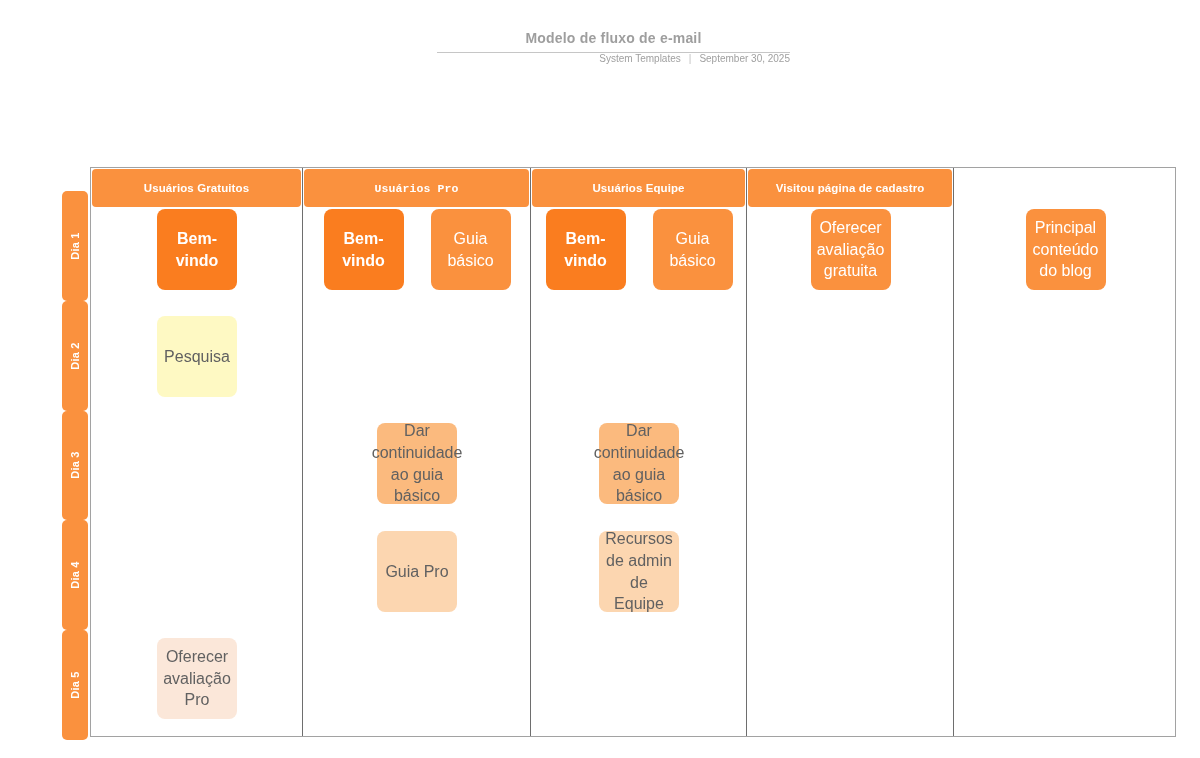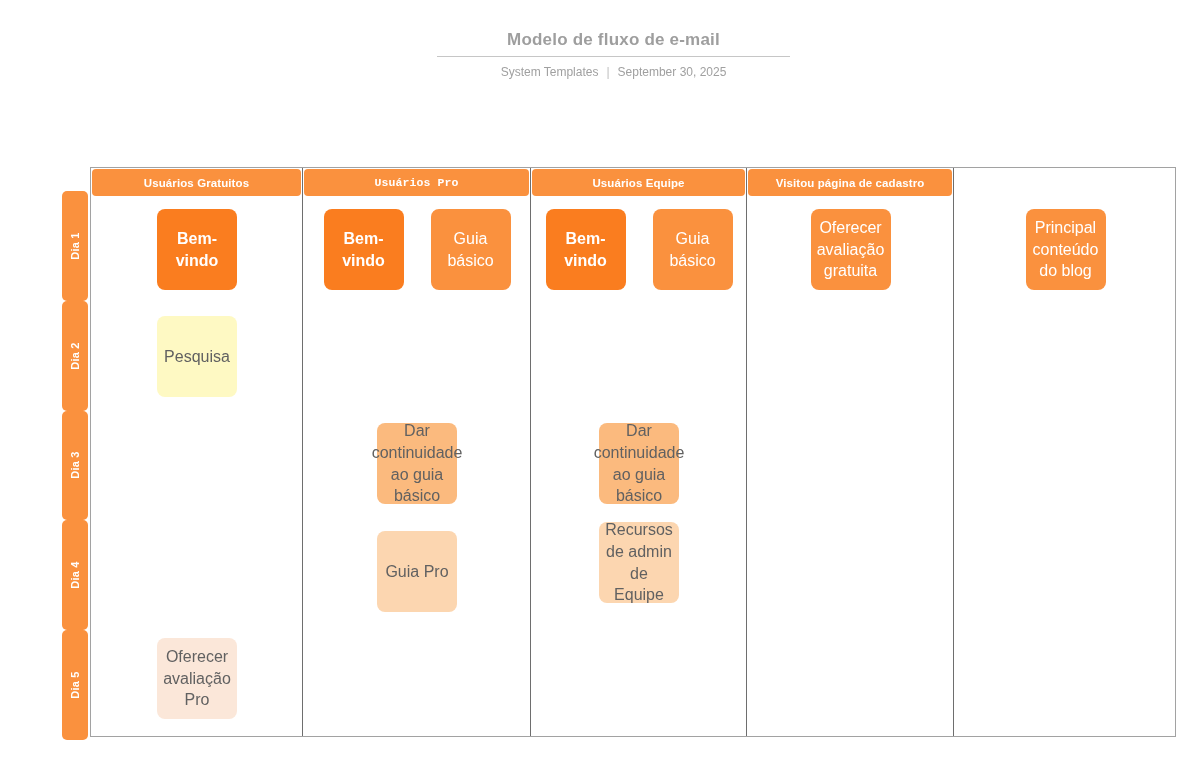--- a/index.html
+++ b/index.html
@@ -2,36 +2,36 @@
 <html><head>
 <meta charset="utf-8">
 <style>
   html,body{margin:0;padding:0;background:#ffffff;}
   .canvas{
     position:relative;width:1200px;height:758px;background:#ffffff;overflow:hidden;
     font-family:"Liberation Sans", sans-serif;
   }
   
   .title-block{position:absolute;left:437px;top:30px;width:353px;text-align:center;}
-  .title{font-size:17px;font-weight:bold;color:#9e9e9e;letter-spacing:.2px;}
+  .title{font-size:14px;font-weight:bold;color:#9e9e9e;letter-spacing:.2px;}
   .title-rule{height:1px;background:#c6c6c6;margin-top:6px;}
-  .subtitle{margin-top:8px;font-size:12px;color:#a0a0a0;}
+  .subtitle{font-size:10px;color:#a0a0a0;text-align:right;}
   .subtitle .sep{margin:0 8px;color:#c0c0c0;}
   
   .sidebar{position:absolute;left:62px;top:191px;width:26px;height:549px;
     display:flex;flex-direction:column;}
   .seg{flex:1;border-radius:5px;display:flex;align-items:center;justify-content:center;}
   .seg-label{transform:rotate(-90deg);white-space:nowrap;color:#ffffff;
     font-size:11px;font-weight:bold;letter-spacing:.2px;}
   
   .grid{position:absolute;left:90px;top:167px;width:1086px;height:570px;
     border:1px solid #a2a2a2;box-sizing:border-box;display:flex;}
   .col{height:100%;box-sizing:border-box;border-right:1px solid #6e6e6e;}
   .col:last-child{border-right:none;}
-  .col-header{height:27px;margin:1px;border-radius:4px;display:flex;align-items:center;
+  .col-header{height:38px;margin:1px;border-radius:4px;display:flex;align-items:center;
     justify-content:center;color:#ffffff;font-size:11.5px;font-weight:bold;letter-spacing:.1px;}
   .card{position:absolute;width:80px;height:81px;border-radius:8px;box-sizing:border-box;
     display:flex;align-items:center;justify-content:center;text-align:center;
     padding:5px;font-size:16px;line-height:1.35;}
 </style>
 </head>
 <body>
 
 <div class="canvas">
 
@@ -77,18 +77,18 @@
       <div class="card" style="left: 66px; top: 41px; background: rgb(250, 125, 31); color: rgb(255, 255, 255); font-weight: bold;">Bem-vindo</div>
       <div class="card" style="left: 66px; top: 148px; background: #fef9c3; color: rgb(97, 97, 97);">Pesquisa</div>
       <div class="card" style="left: 66px; top: 470px; background: rgb(251, 231, 217); color: rgb(97, 97, 97);">Oferecer avaliação Pro</div>
       <div class="card" style="left: 232.5px; top: 41px; background: rgb(250, 125, 31); color: rgb(255, 255, 255); font-weight: bold;">Bem-vindo</div>
       <div class="card" style="left: 339.5px; top: 41px; background: rgb(250, 145, 62); color: rgb(255, 255, 255);">Guia básico</div>
       <div class="card" style="left: 286px; top: 255px; background: rgb(251, 186, 126); color: rgb(97, 97, 97);">Dar continuidade ao guia básico</div>
       <div class="card" style="left: 286px; top: 363px; background: rgb(252, 214, 176); color: rgb(97, 97, 97);">Guia Pro</div>
       <div class="card" style="left: 454.5px; top: 41px; background: rgb(250, 125, 31); color: rgb(255, 255, 255); font-weight: bold;">Bem-vindo</div>
       <div class="card" style="left: 561.5px; top: 41px; background: rgb(250, 145, 62); color: rgb(255, 255, 255);">Guia básico</div>
       <div class="card" style="left: 508px; top: 255px; background: rgb(251, 186, 126); color: rgb(97, 97, 97);">Dar continuidade ao guia básico</div>
-      <div class="card" style="left: 508px; top: 354px; background: rgb(252, 214, 176); color: rgb(97, 97, 97);">Recursos de admin de Equipe</div>
+      <div class="card" style="left: 508px; top: 363px; background: rgb(252, 214, 176); color: rgb(97, 97, 97);">Recursos de admin de Equipe</div>
       <div class="card" style="left: 719.5px; top: 41px; background: rgb(250, 145, 62); color: rgb(255, 255, 255);">Oferecer avaliação gratuita</div>
       <div class="card" style="left: 934.5px; top: 41px; background: rgb(250, 145, 62); color: rgb(255, 255, 255);">Principal conteúdo do blog</div>
     </div>
 
 </div>
 
 </body></html>

